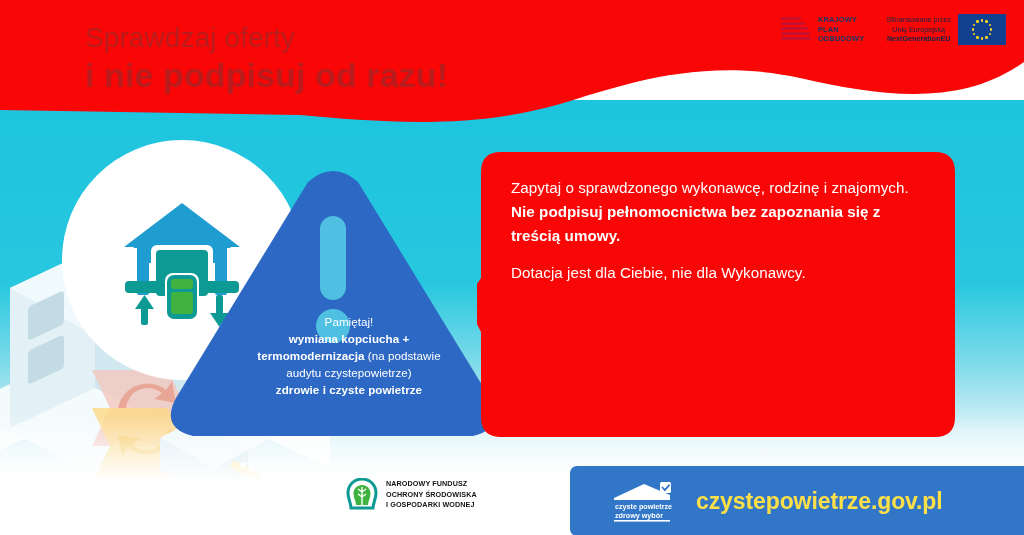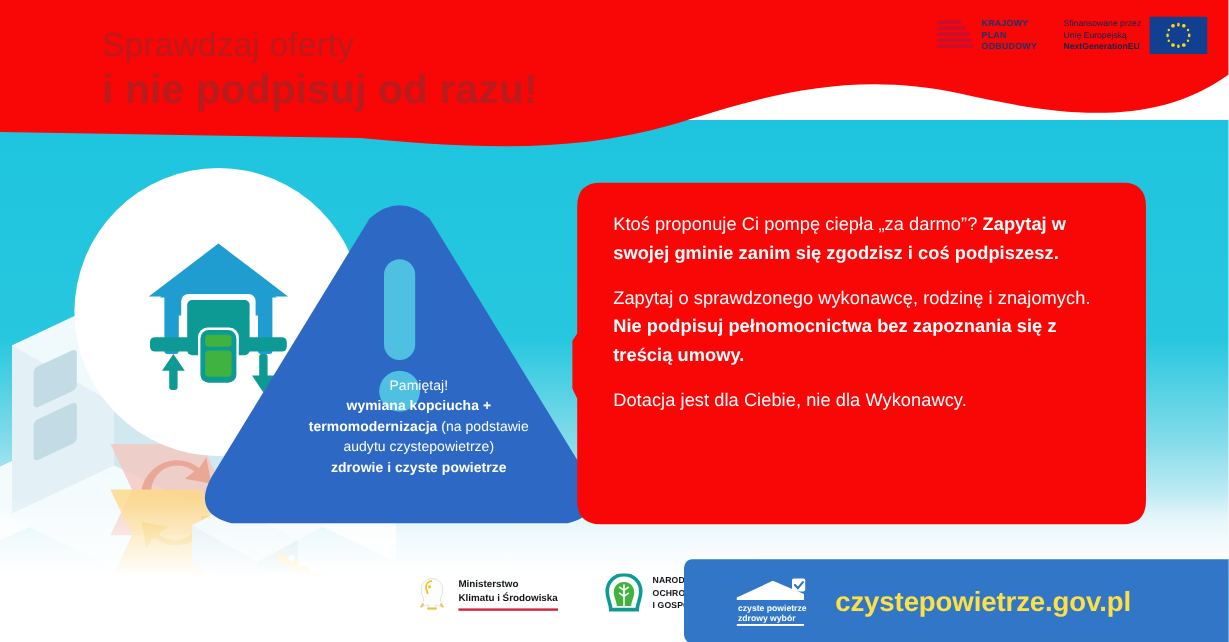--- a/index.html
+++ b/index.html
@@ -52,21 +52,21 @@
   .kpo-mark i {
     position:absolute; left:0; background:#c8102e; height:3px; border-radius:1px;
     transform-origin:left center;
   }
   .kpo-text { font-size:7.4px; font-weight:700; color:#1a3668; line-height:1.32; letter-spacing:.2px; }
   .pl-flag {
     width:44px; height:26px; border:.5px solid #d5d8de; flex:0 0 auto;
     background:linear-gradient(180deg,#ffffff 0 50%, #d4213d 50% 100%);
   }
   .pl-text { font-size:8px; font-weight:700; color:#12264a; line-height:1.34; }
-  .eu-text { font-size:7.2px; color:#12264a; line-height:1.34; text-align:left; font-weight:400;}
+  .eu-text { font-size:7.2px; color:#12264a; line-height:1.34; text-align:center; font-weight:400;}
   .eu-text b { font-weight:700; }
   .eu-flag {
     width:48px; height:31px; background:#10408f; position:relative; flex:0 0 auto;
   }
   .eu-flag .star {
     position:absolute; width:2.6px; height:2.6px; background:#ffd617; border-radius:50%;
   }
 
   
   .illo { position:absolute; left:0; top:108px; width:330px; height:400px; }
@@ -243,21 +243,20 @@
       </div>
     </div>
   </div>
 
   <div class="bubble">
     <svg class="bub-svg" viewBox="0 0 478 285" xmlns="http://www.w3.org/2000/svg">
       <path d="M24 0 L458 0 Q478 0 478 20 L478 265 Q478 285 458 285 L24 285
                Q4 285 4 265 L4 180 L-2 168 Q-14 148 0 132 L4 126 L4 20 Q4 0 24 0 Z" fill="#F90606"></path>
     </svg>
     <div class="bubble-body">
-      <p><span class="n">Ktoś proponuje Ci pompę ciepła „za darmo”? </span><span class="b">Zapytaj w swojej gminie zanim się zgodzisz i coś podpiszesz.</span></p>
       <p><span class="n">Zapytaj o sprawdzonego wykonawcę, rodzinę i znajomych. </span><span class="b">Nie podpisuj pełnomocnictwa bez zapoznania się z treścią umowy.</span></p>
       <p><span class="n">Dotacja jest dla Ciebie, nie dla Wykonawcy.</span></p>
     </div>
   </div>
 
   <div class="header-red">
     <svg viewBox="0 0 1024 130" preserveAspectRatio="none" xmlns="http://www.w3.org/2000/svg">
       <path d="M0 0 L1024 0 L1024 62 C960 108 880 96 800 78 C700 56 620 86 560 104 C470 130 380 122 300 115 L0 110 Z" fill="#F90606"></path>
     </svg>
   </div>
@@ -304,39 +303,20 @@
           <div class="star" style="left: 13.5px; top: 14.2px;"></div>
           <div class="star" style="left: 14.7326px; top: 9.6px;"></div>
           <div class="star" style="left: 18.1px; top: 6.23257px;"></div>
         </div>
     </div>
 
   </div>
 
   <div class="bottom-logos">
 
-    <div class="mk-logo">
-      <div class="eagle">
-        <svg viewBox="0 0 30 32" width="30" height="32" xmlns="http://www.w3.org/2000/svg">
-          <path d="M15 3 C10 3 6 7 6 12 C6 16 8 18 8 22 L5 27 L12 25 L12 29 L18 29 L18 25 L25 27 L22 22
-                   C22 18 24 16 24 12 C24 7 20 3 15 3 Z" fill="#fdfdfd" stroke="#dfe1e4" stroke-width=".8"></path>
-          <path d="M15 5 C12 5 10 7.5 10 10.5 C10 13 11.4 14 11.4 16" fill="none" stroke="#f0c419" stroke-width="1.4"></path>
-          <circle cx="13" cy="10" r="1.3" fill="#f0c419"></circle>
-          <path d="M8 24 l-2 3 M22 24 l2 3" stroke="#f0c419" stroke-width="1.3"></path>
-          <path d="M11 28 h8" stroke="#f0c419" stroke-width="1.6"></path>
-        </svg>
-      </div>
-      <div>
-        <div class="mk-txt">
-          <div>Ministerstwo</div>
-          <div>Klimatu i Środowiska</div>
-        </div>
-        <div class="mk-rule"></div>
-      </div>
-    </div>
 
     <div class="mk-logo">
       <div class="nfos-mark">
         <svg viewBox="0 0 34 34" width="34" height="34" xmlns="http://www.w3.org/2000/svg">
           <path d="M17 1 C9 1 3 7 3 15 C3 21 6 25 6 30 L28 30 C28 25 31 21 31 15 C31 7 25 1 17 1 Z" fill="none" stroke="#0E9A94" stroke-width="3"></path>
           <path d="M17 7 C12 7 8.5 11 8.5 15.5 C8.5 20 11 23 11 27 L23 27 C23 23 25.5 20 25.5 15.5 C25.5 11 22 7 17 7 Z" fill="#3FB23F"></path>
           <path d="M17 9 v18 M17 14 l-4 -3 M17 14 l4 -3 M17 19 l-4 -3 M17 19 l4 -3" stroke="#ffffff" stroke-width="1.4" fill="none"></path>
         </svg>
       </div>
       <div class="nfos-txt">

